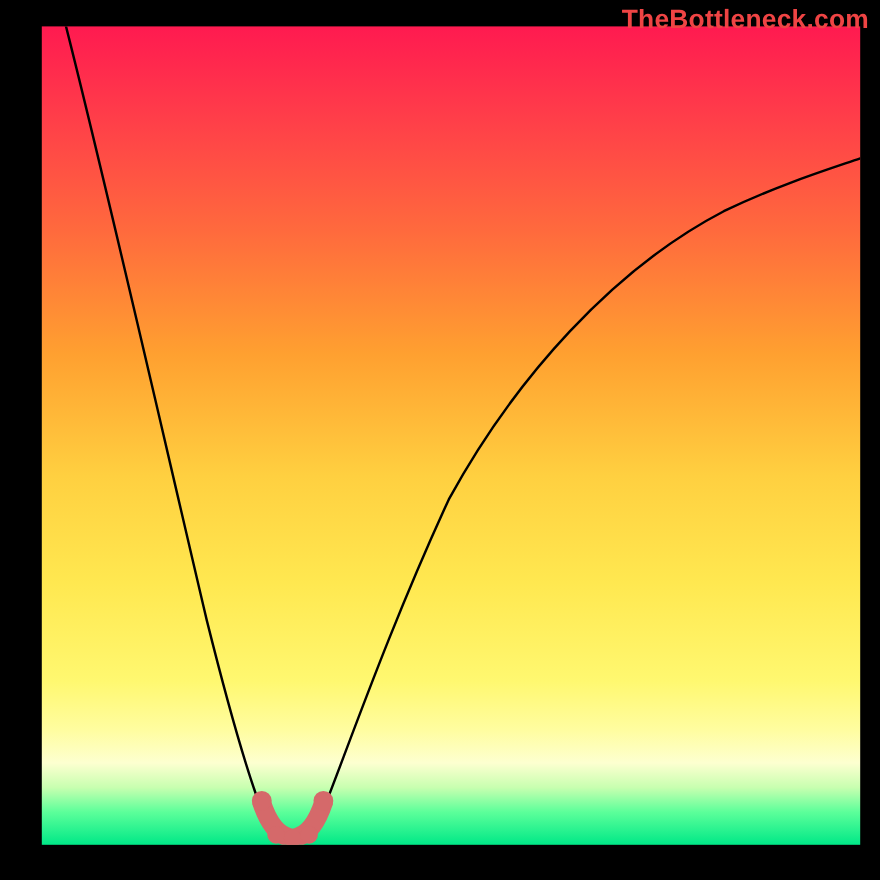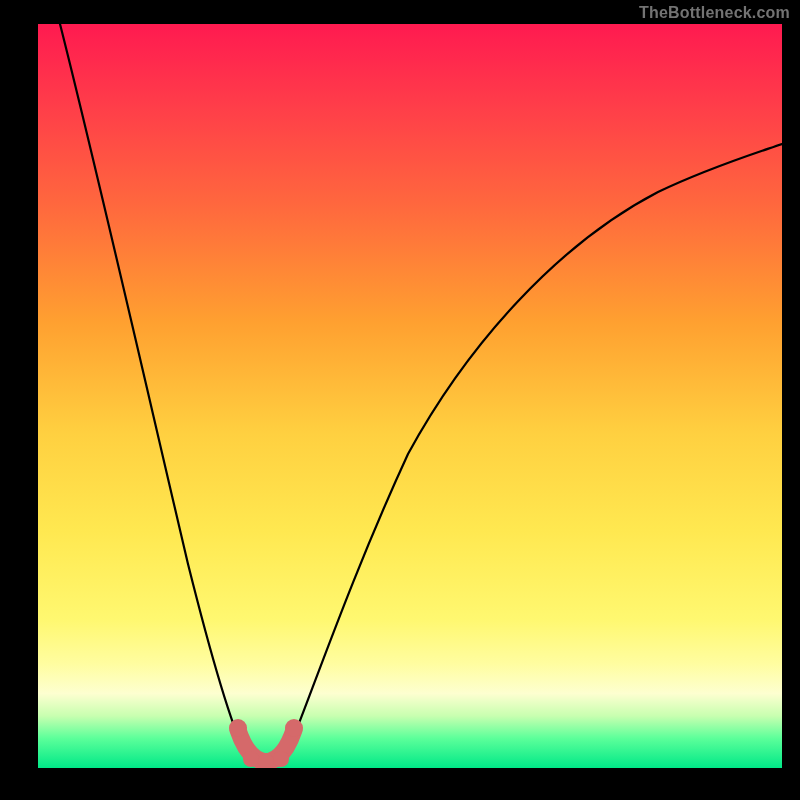--- a/index.html
+++ b/index.html
@@ -37,23 +37,23 @@
       #c8ffb0 93%,
       #5cff9a 96%,
       #00e887 100%
     );
   }
   .watermark {
     position: absolute;
     top: 4px;
     right: 10px;
     font-family: Arial, Helvetica, sans-serif;
-    font-size: 16px;
+    font-size: 24px;
     font-weight: 600;
-    color: #737373;
+    color: #ef4444;
     letter-spacing: 0.2px;
     user-select: none;
   }
   svg.curves {
     position: absolute;
     left: 0;
     top: 0;
     width: 744px;
     height: 744px;
   }

